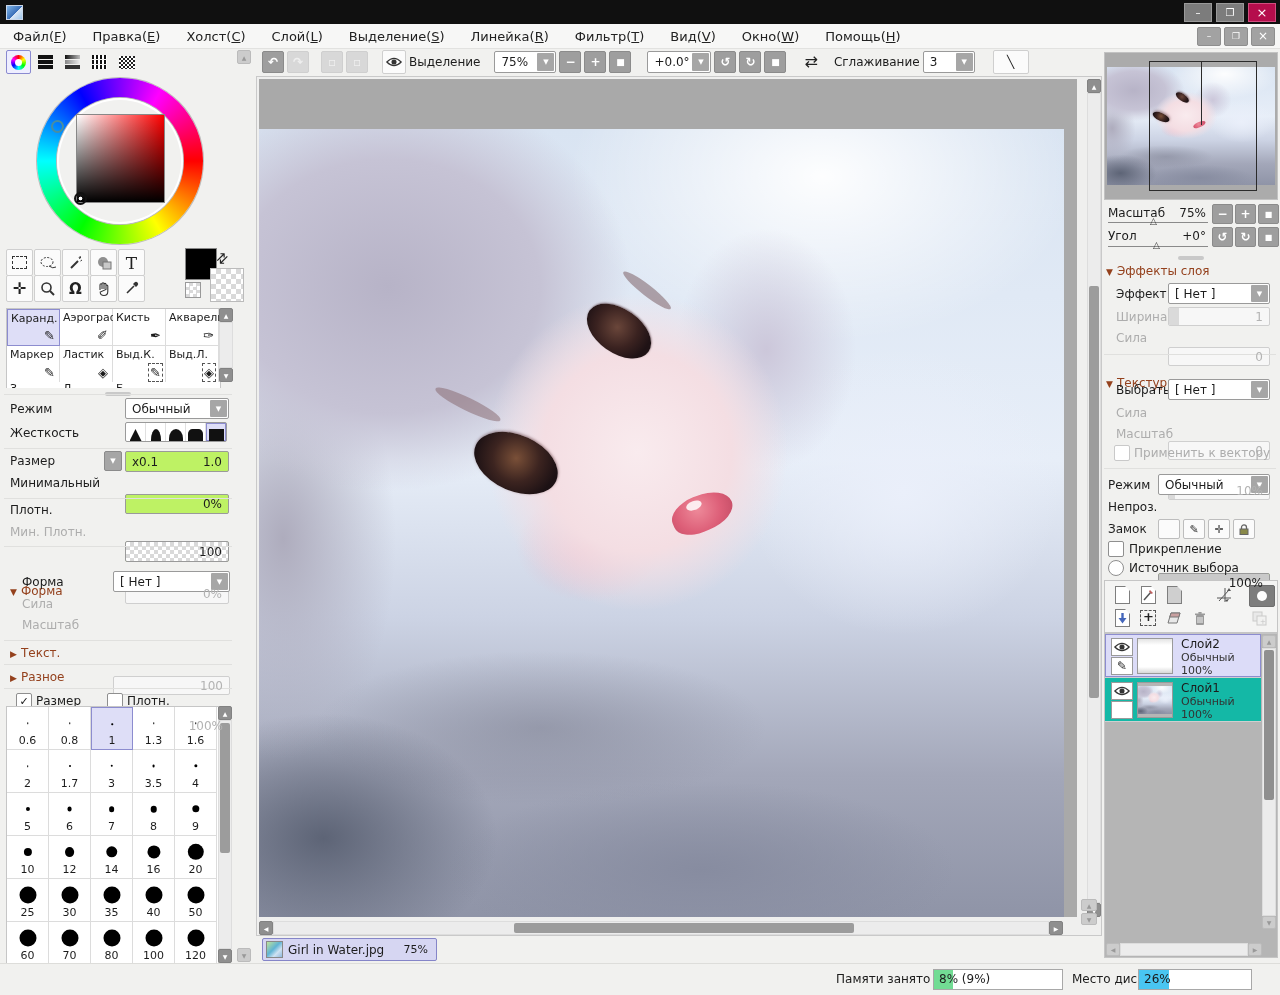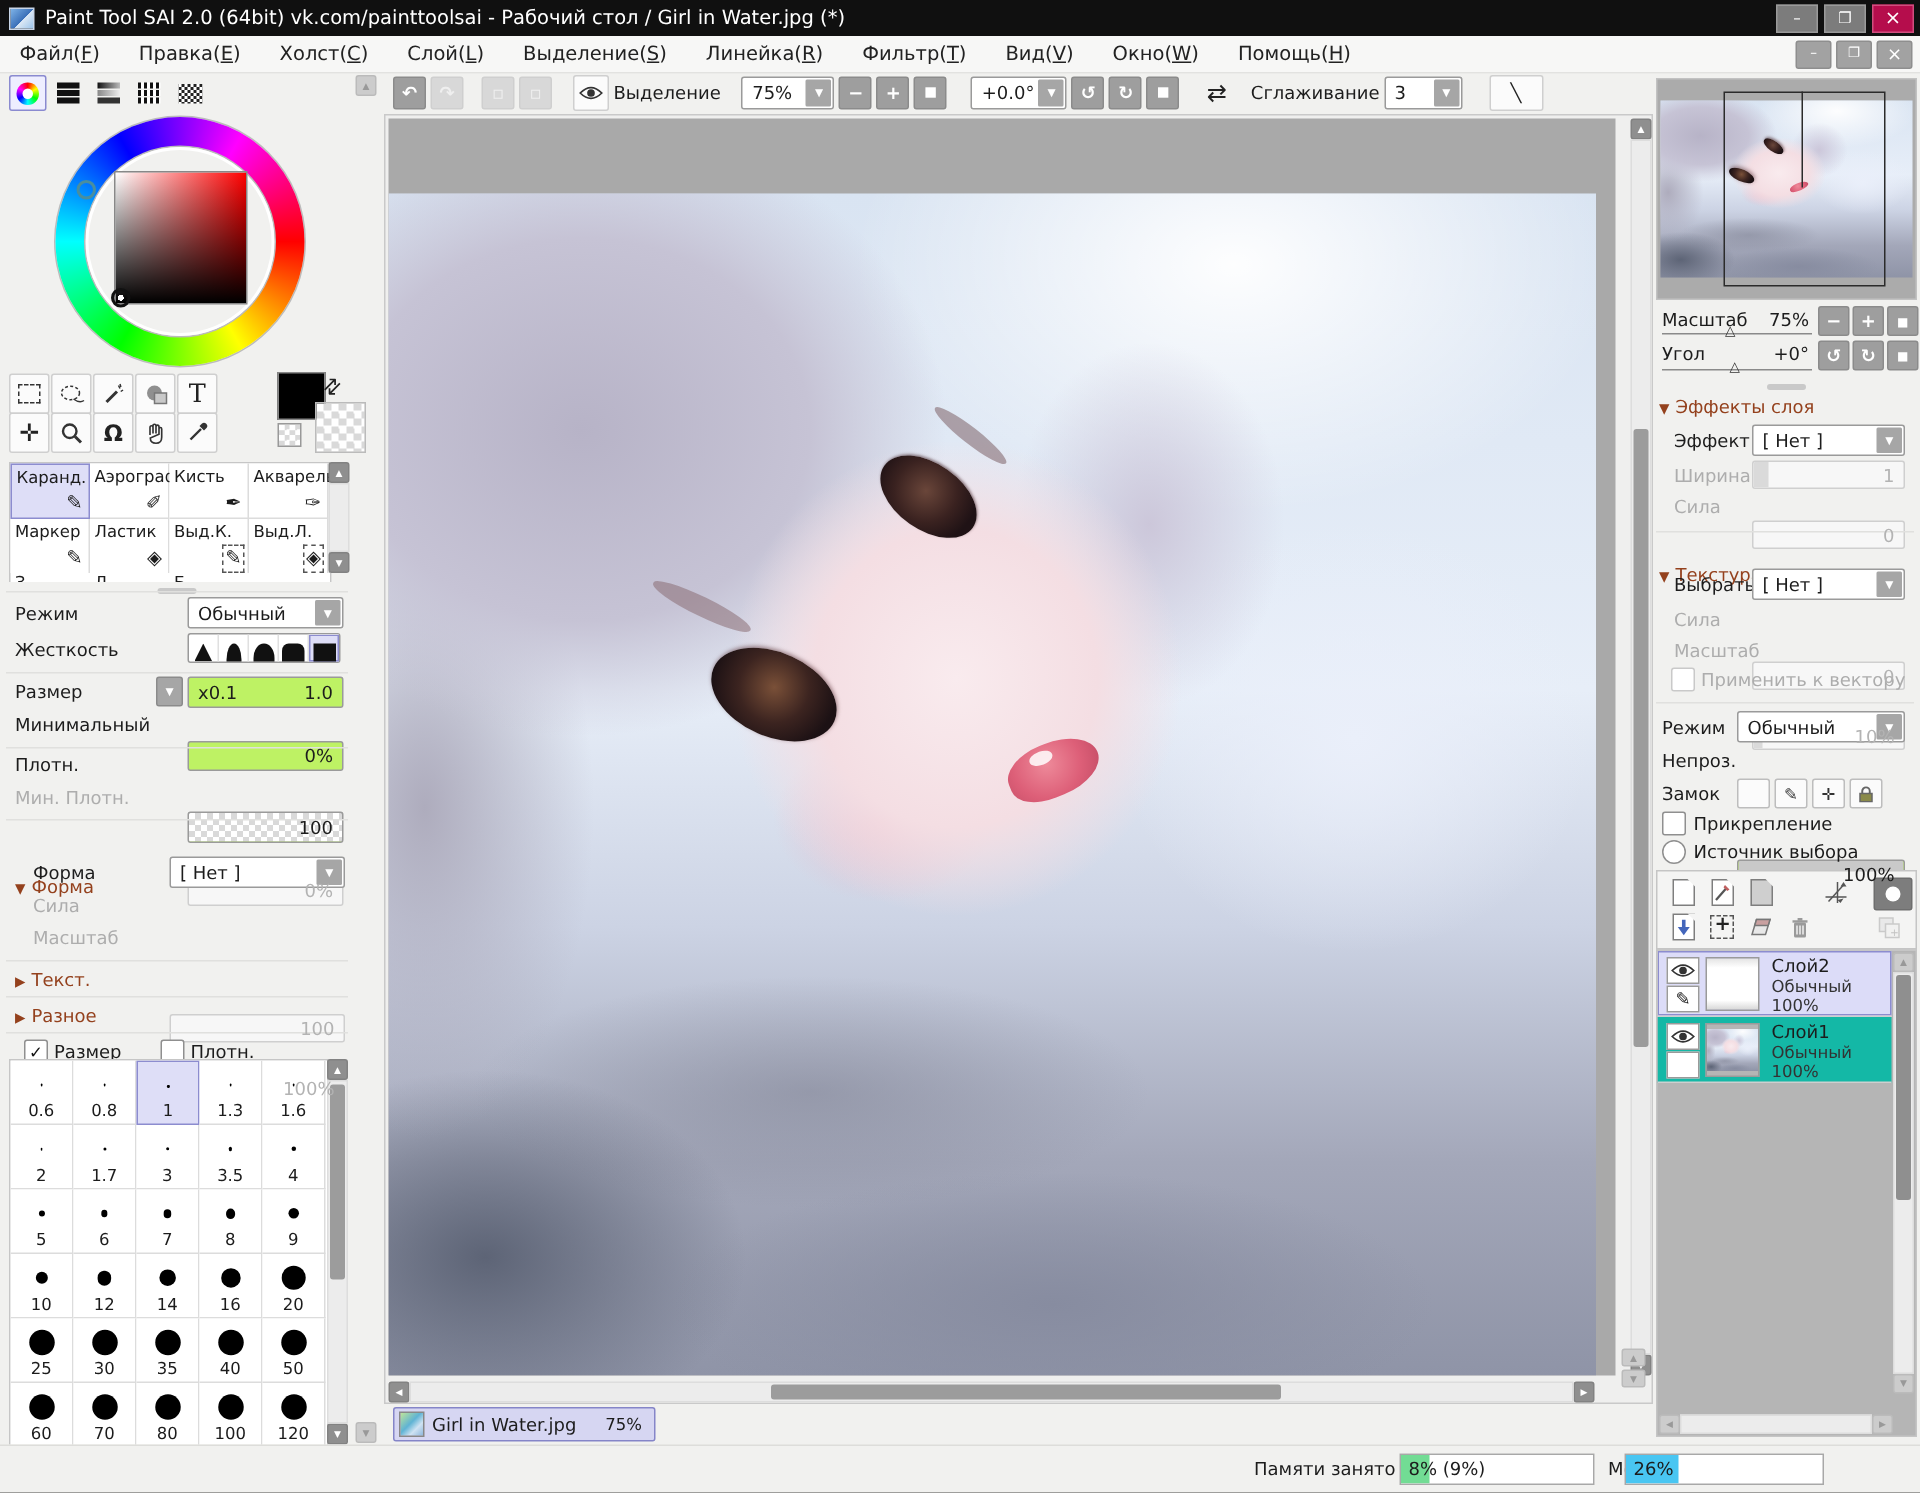--- a/index.html
+++ b/index.html
@@ -127,21 +127,20 @@
   .meter .mtext{position:absolute;left:5px;top:2px;z-index:1;}
   svg{display:block;}
 </style>
 </head>
 <body>
 
 <div id="app">
 
   <div class="titlebar">
     <div class="app-icon"></div>
-    <span class="titletext">Paint Tool SAI 2.0 (64bit) vk.com/painttoolsai - Рабочий стол / Girl in Water.jpg (*)</span>
     <div class="win-btns">
       <div class="wbtn">
           <span>–</span>
         </div>
       <div class="wbtn">
           <span>❐</span>
         </div>
       <div class="wbtn close" style="background:#b50d4c;border-color:#d04e7e;">
           <span style="font-size:13px;">×</span>
         </div>
@@ -884,19 +883,19 @@
     </div>
   </div>
 
   <div class="statusbar">
     <span class="abs lbl" style="left:836px;top:8px;">Памяти занято</span>
     <div class="meter" style="left:933px;top:5px;width:130px;">
       <div class="mfill" id="memfill" style="width: 15%; background: rgb(114, 220, 148);"></div>
       <span class="mtext">8% (9%)</span>
     </div>
     <span class="abs lbl" style="left:1072px;top:8px;">Место диска</span>
-    <div class="meter" style="left:1083px;top:5px;width:133px;">
+    <div class="meter" style="left:1138px;top:5px;width:114px;">
       <div class="mfill" id="diskfill" style="width: 27%; background: rgb(73, 198, 242);"></div>
       <span class="mtext">26%</span>
     </div>
   </div>
 
 </div>
 
 </body></html>

